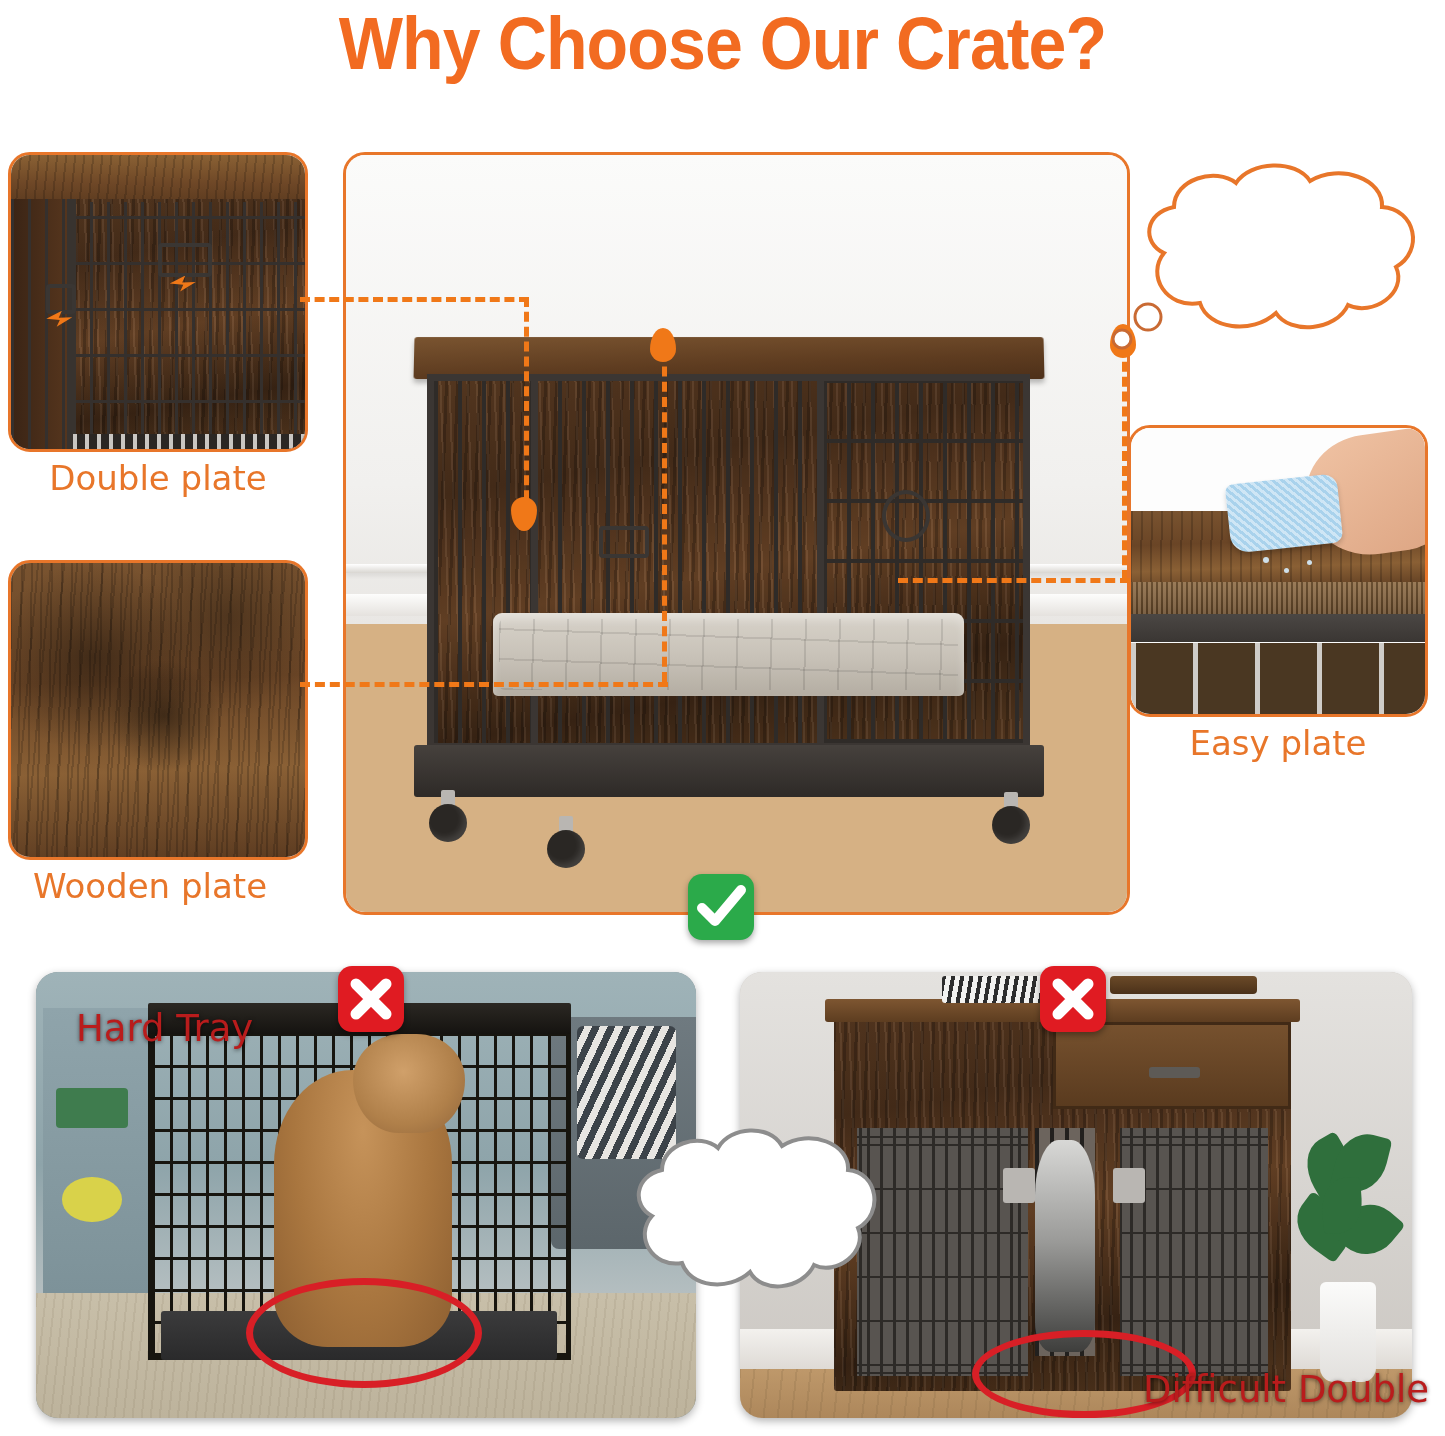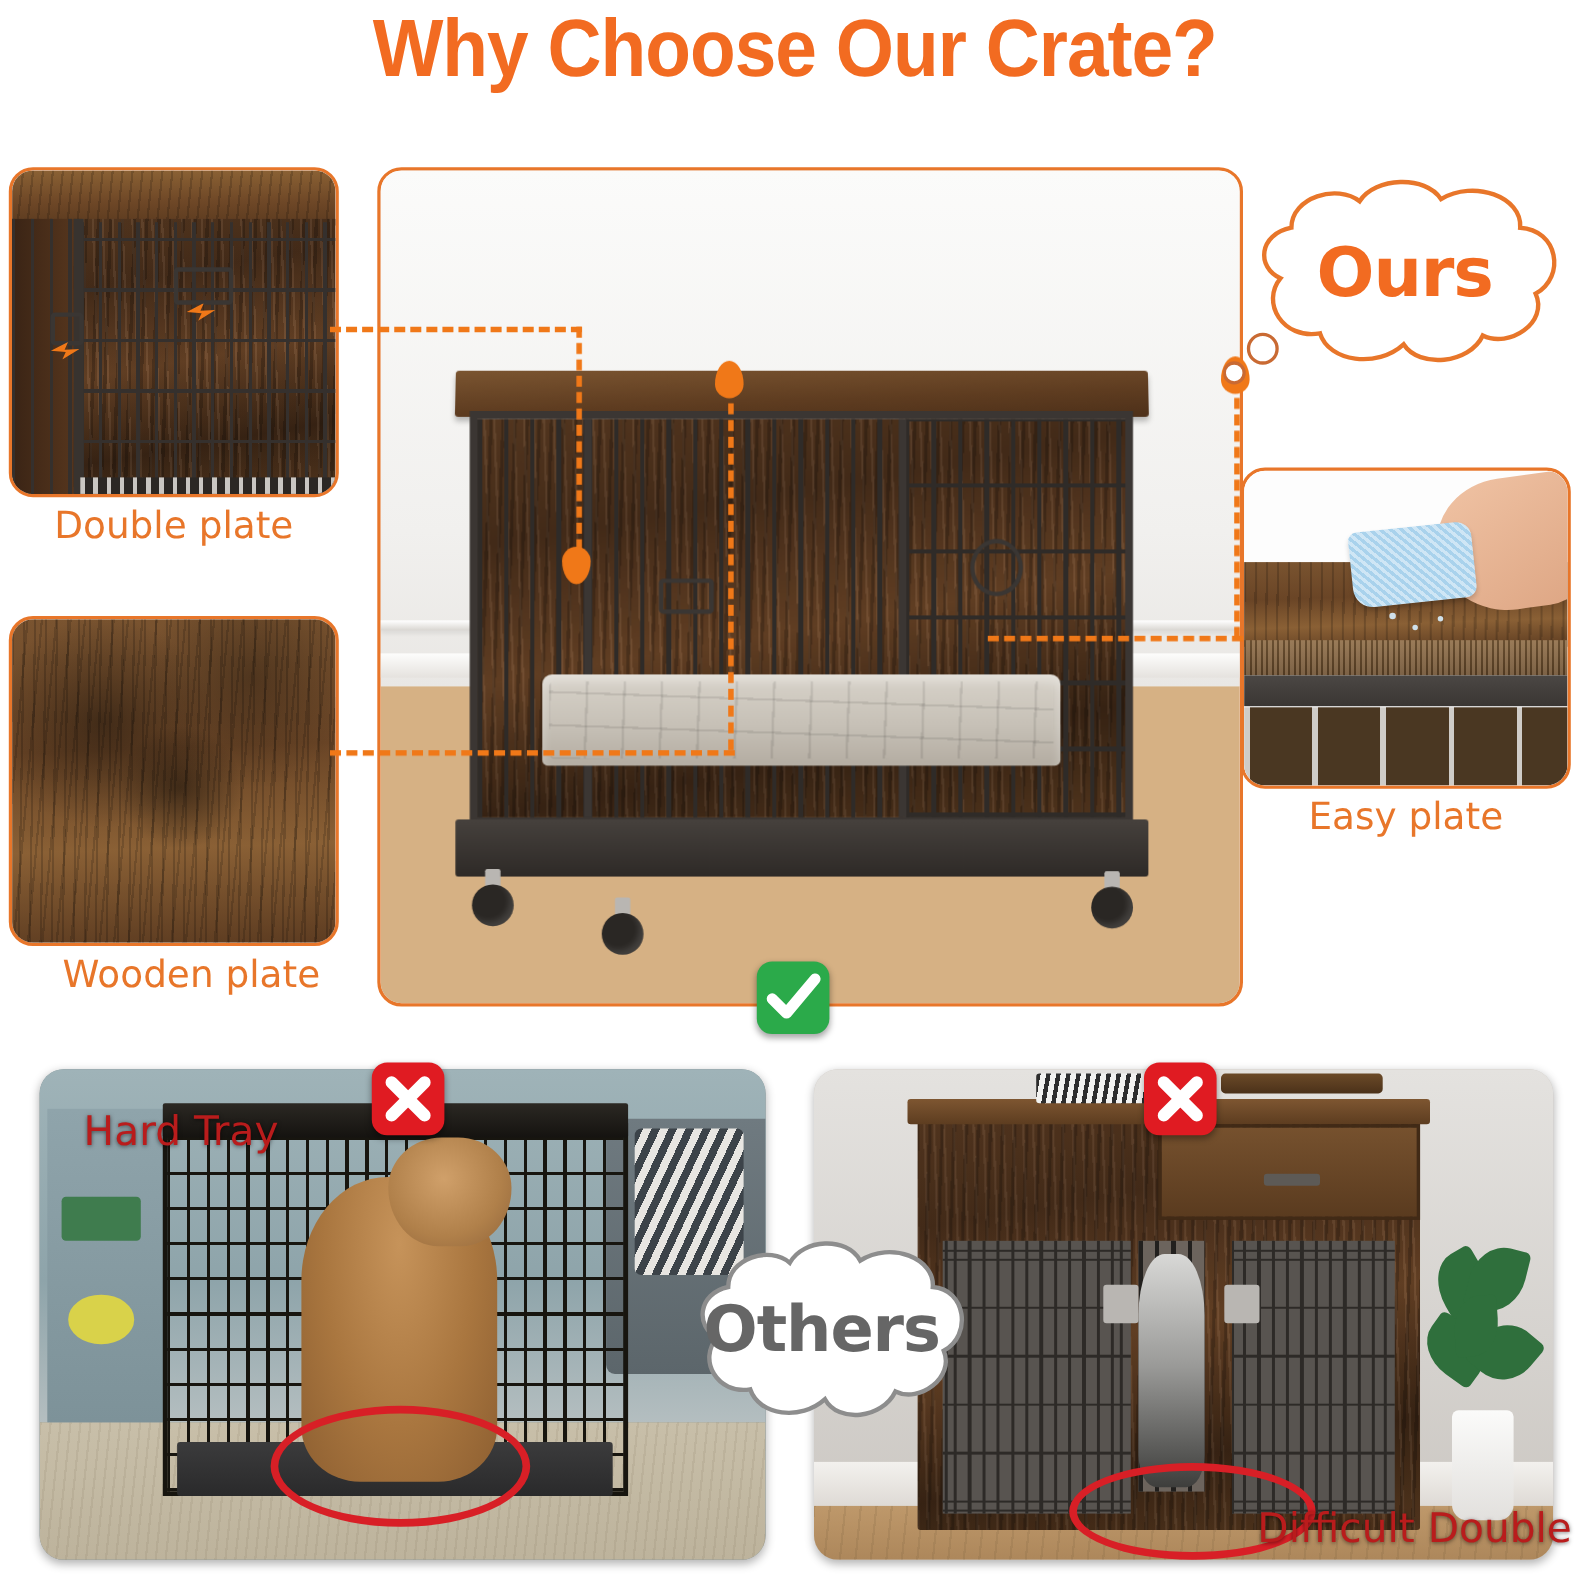--- a/index.html
+++ b/index.html
@@ -82,21 +82,21 @@
     background-repeat: repeat-x;
     background-image: repeating-linear-gradient(90deg, #35302d 0 3px, rgba(0,0,0,0) 3px 17px);
   }
   .bars-h {
     background-repeat: repeat-y;
     background-image: repeating-linear-gradient(0deg, #35302d 0 3px, rgba(0,0,0,0) 3px 46px);
   }
 
   
   #thumb-wooden-plate { left: 8px; top: 560px; width: 300px; height: 300px; }
-  #caption-wooden-plate { left: 24px; top: 866px; width: 300px; }
+  #caption-wooden-plate { left: 0; top: 866px; width: 300px; }
 
   
   #thumb-easy-clean { left: 1128px; top: 425px; width: 300px; height: 292px; background:#ffffff; }
   #caption-easy-clean { left: 1128px; top: 723px; width: 300px; }
 
   
   #hero-panel { left: 343px; top: 152px; width: 787px; height: 763px; }
 
   
   #panel-others-left  { left: 36px;  top: 972px; width: 660px; height: 446px; background:#7d8f93; }
@@ -441,21 +441,20 @@
 <div class="pin" style="left:1110px; top:324px;"></div>
 
 <div id="bubble-ours">
   <svg viewBox="0 0 330 195" width="330" height="195" aria-hidden="true">
     <path d="M62 52 C62 24, 104 12, 124 28 C138 6, 184 4, 198 26 C228 8, 272 24, 270 52
              C304 54, 312 96, 284 112 C296 138, 260 162, 236 150 C224 176, 178 180, 164 158
              C140 180, 96 174, 88 148 C54 154, 34 120, 52 98 C30 88, 32 58, 62 52 Z" fill="#ffffff" stroke="#E8762A" stroke-width="4"></path>
     <circle cx="36" cy="162" r="13" fill="#ffffff" stroke="#C96A33" stroke-width="3"></circle>
     <circle cx="10" cy="184" r="9" fill="#ffffff" stroke="#C96A33" stroke-width="3"></circle>
   </svg>
-  <div class="bubble-text">Ours</div>
 </div>
 
 <div class="badge" id="badge-check">
   <svg viewBox="0 0 66 66">
       <path d="M14 34 L27 47 L53 16" fill="none" stroke="#ffffff" stroke-width="10" stroke-linecap="round" stroke-linejoin="round"></path>
     </svg>
 </div>
 
 <div class="panel shadowed" id="panel-others-left">
   <div class="scene">
@@ -519,14 +518,13 @@
     <path d="M18 18 L48 48 M48 18 L18 48" fill="none" stroke="#ffffff" stroke-width="11" stroke-linecap="round"></path>
   </svg>
 </div>
 
 <div id="bubble-others">
   <svg viewBox="0 0 270 190" width="270" height="190" aria-hidden="true">
     <path d="M50 50 C50 24, 88 12, 106 28 C118 6, 158 4, 170 26 C198 8, 238 24, 236 50
              C266 52, 272 94, 246 108 C256 132, 224 156, 202 145 C190 170, 150 174, 138 152
              C116 172, 78 167, 70 143 C40 148, 22 116, 40 96 C20 86, 22 56, 50 50 Z" fill="#ffffff" stroke="#8d8d8d" stroke-width="4"></path>
   </svg>
-  <div class="bubble-text">Others</div>
 </div>
 
 </body></html>

